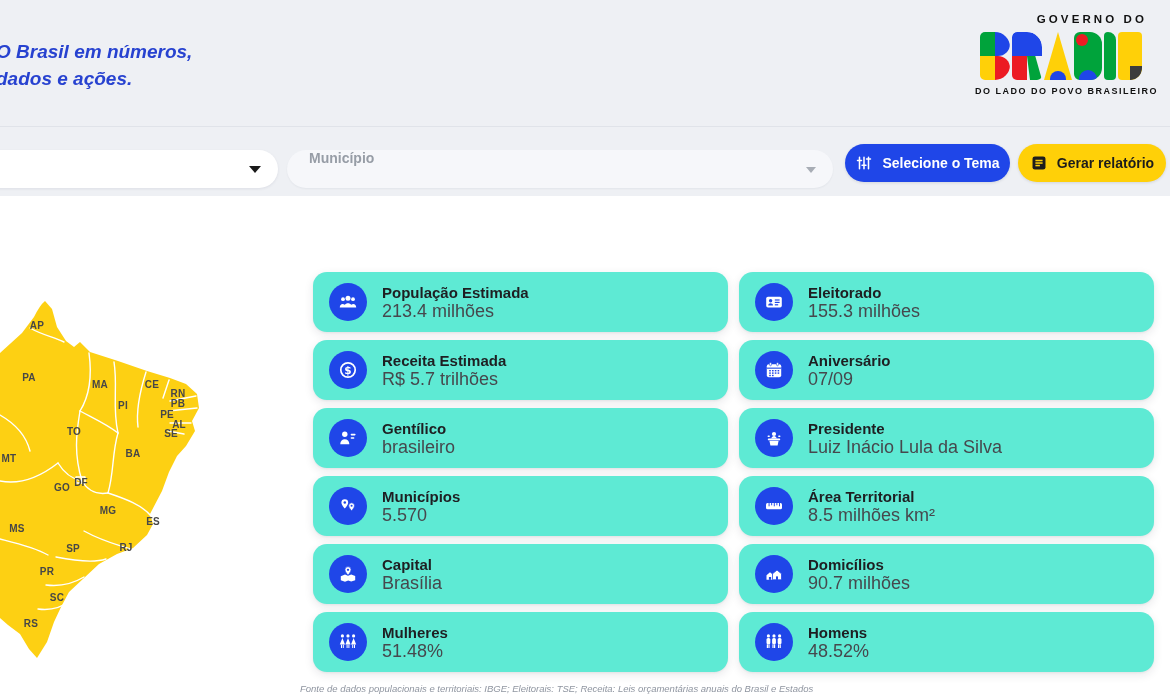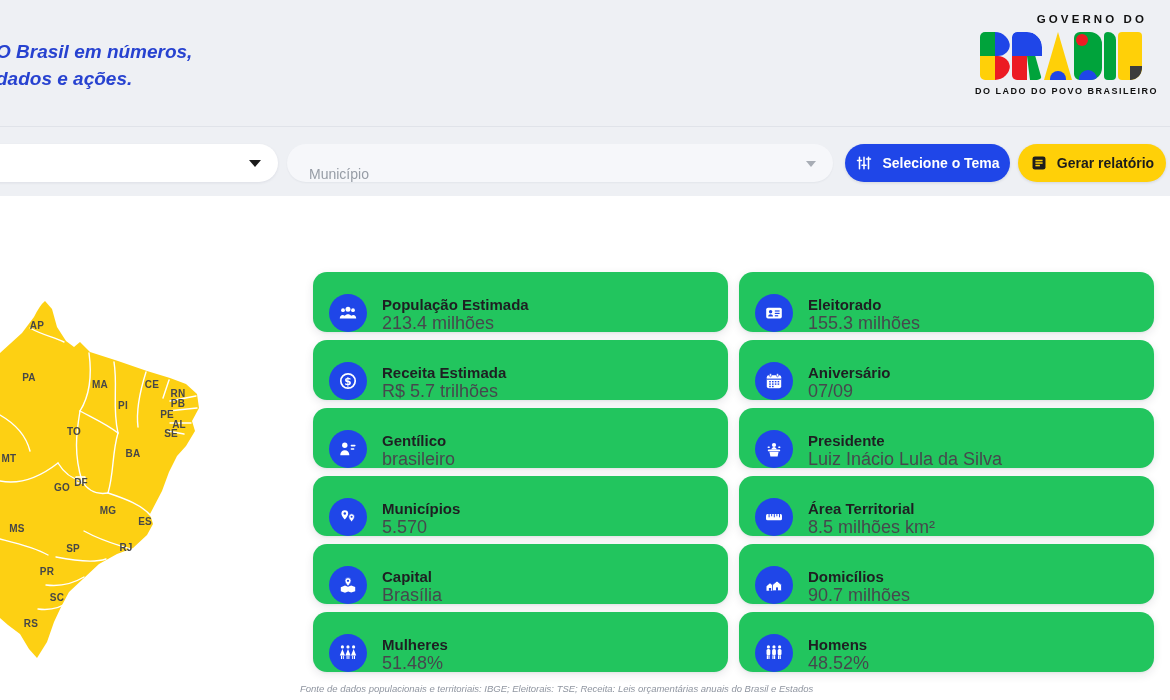--- a/index.html
+++ b/index.html
@@ -32,41 +32,41 @@
   .lA .dome{position:absolute;left:6px;top:39px;width:16px;height:9px;background:#1f46e8;border-radius:16px 16px 0 0;}
   .lS{width:28px;background:#00a33b;border-radius:6px 12px 12px 6px;}
   .lS .dot{position:absolute;left:1.5px;top:1.5px;width:12px;height:12px;background:#ec1b23;border-radius:50%;}
   .lS .dome{position:absolute;left:5px;top:38px;width:18px;height:10px;background:#1f46e8;border-radius:18px 18px 0 0;}
   .lI{width:12px;background:#00a33b;border-radius:4px 8px 4px 4px;}
   .lL{width:24px;background:#ffd008;border-radius:4px 4px 12px 4px;}
   .lL .sq{position:absolute;right:0;bottom:0;width:12px;height:14px;background:#3c3c3c;border-radius:0 0 10px 0;}
 
   
   .filterbar{position:absolute;left:0;top:127px;width:1170px;height:69px;background:#eef0f4;}
-  .pill{position:absolute;top:17px;height:38px;border-radius:19px;box-sizing:border-box;
-        box-shadow:0 1px 3px rgba(20,30,60,.08);display:flex;align-items:flex-end;}
+  .pill{position:absolute;top:23px;height:38px;border-radius:19px;box-sizing:border-box;
+        box-shadow:0 1px 3px rgba(20,30,60,.08);display:flex;align-items:flex-start;font-weight:bold;}
   .sel-state{left:-30px;width:308px;background:#ffffff;}
   .caret-black{position:absolute;right:17px;top:16px;width:0;height:0;border-left:6px solid transparent;border-right:6px solid transparent;border-top:7px solid #1a1a1a;}
   .sel-mun{left:287px;width:546px;background:#f6f7fa;box-shadow:0 1px 2px rgba(20,30,60,.05);}
   .sel-mun .ph{margin-left:22px;font-size:14px;color:#979da6;}
   .caret-gray{position:absolute;right:17px;top:17px;width:0;height:0;border-left:5.5px solid transparent;border-right:5.5px solid transparent;border-top:6.5px solid #a8adb5;}
   .btn{position:absolute;top:17px;height:38px;border-radius:19px;display:flex;align-items:center;justify-content:center;
        font-size:14px;font-weight:bold;cursor:pointer;box-shadow:0 1px 3px rgba(20,30,60,.12);}
   .btn-theme{left:845px;width:165px;background:#1f46e8;color:#ffffff;gap:9px;}
   .btn-report{left:1018px;width:148px;background:#ffd008;color:#1c1c1c;gap:9px;}
 
   
   .map-wrap{position:absolute;left:0;top:295px;width:206px;height:376px;}
   .map-wrap svg{position:absolute;left:0;top:0;}
   .state-label{position:absolute;transform:translate(-50%,-50%);font-size:10px;font-weight:bold;color:#474747;letter-spacing:.2px;}
 
   
-  .card{position:absolute;width:415px;height:60px;background:#22c55e;border-radius:14px;box-sizing:border-box;
+  .card{position:absolute;width:415px;height:60px;background:#5eead4;border-radius:14px;box-sizing:border-box;
         box-shadow:0 1px 2px rgba(25,30,50,.05),0 3px 10px rgba(25,30,50,.10);
-        display:flex;align-items:flex-end;padding-left:16px;}
+        display:flex;align-items:center;padding-left:16px;}
   .icon-circle{width:38px;height:38px;border-radius:50%;background:#1f46e8;display:flex;align-items:center;justify-content:center;flex:0 0 auto;}
   .card .txt{margin-left:15px;}
   .card .title{font-size:15px;font-weight:bold;color:#1e1f22;line-height:18px;}
   .card .value{font-size:18px;color:#46484d;line-height:18px;}
   .colL{left:313px;}  .colR{left:739px;}
   .r0{top:272px;} .r1{top:340px;} .r2{top:408px;} .r3{top:476px;} .r4{top:544px;} .r5{top:612px;}
 
   
   .footer{position:absolute;left:300px;top:683px;width:870px;text-align:left;
           font-size:9.5px;font-style:italic;color:#8f95a0;}
@@ -186,21 +186,21 @@
     <span class="state-label" style="left:167px;top:119px">PE</span>
     <span class="state-label" style="left:179px;top:129px">AL</span>
     <span class="state-label" style="left:171px;top:138px">SE</span>
     <span class="state-label" style="left:123px;top:110px">PI</span>
     <span class="state-label" style="left:74px;top:136px">TO</span>
     <span class="state-label" style="left:9px;top:163px">MT</span>
     <span class="state-label" style="left:133px;top:158px">BA</span>
     <span class="state-label" style="left:62px;top:192px">GO</span>
     <span class="state-label" style="left:81px;top:187px">DF</span>
     <span class="state-label" style="left:108px;top:215px">MG</span>
-    <span class="state-label" style="left:145px;top:226px">ES</span>
+    <span class="state-label" style="left:153px;top:226px">ES</span>
     <span class="state-label" style="left:17px;top:233px">MS</span>
     <span class="state-label" style="left:73px;top:253px">SP</span>
     <span class="state-label" style="left:126px;top:252px">RJ</span>
     <span class="state-label" style="left:47px;top:276px">PR</span>
     <span class="state-label" style="left:57px;top:302px">SC</span>
     <span class="state-label" style="left:31px;top:328px">RS</span>
   </div>
 
   <div class="card colL r0">
     <div class="icon-circle">

